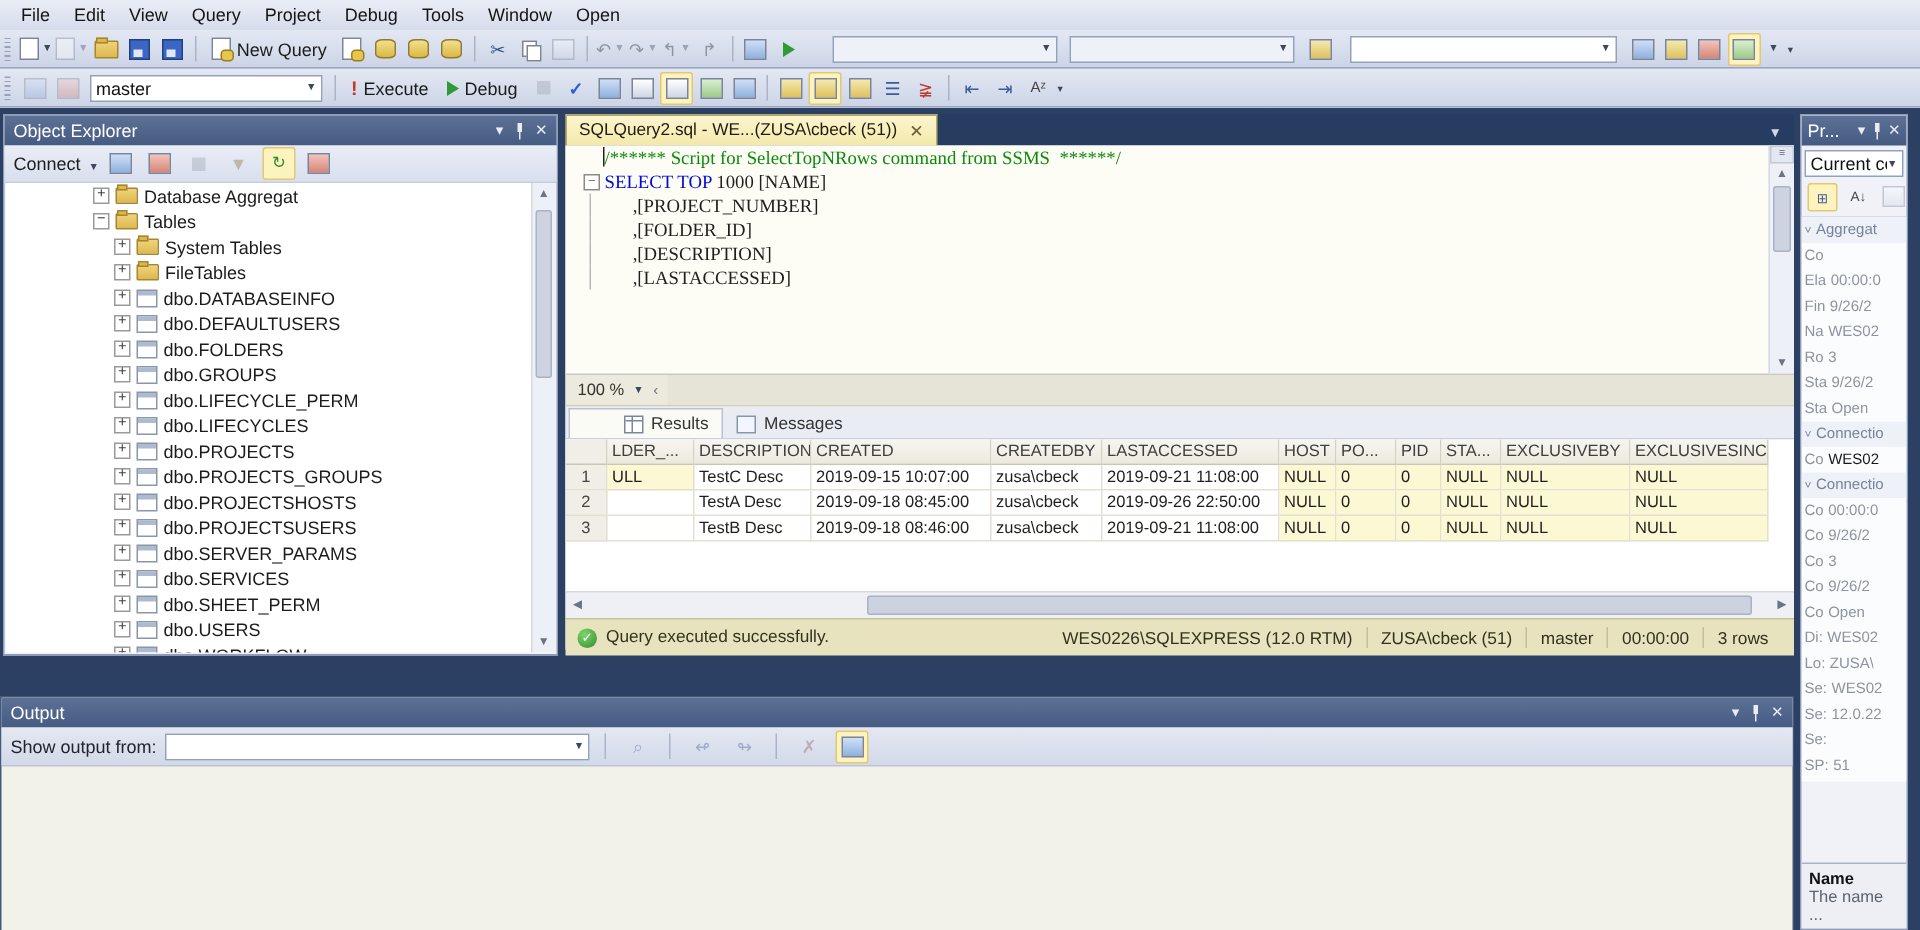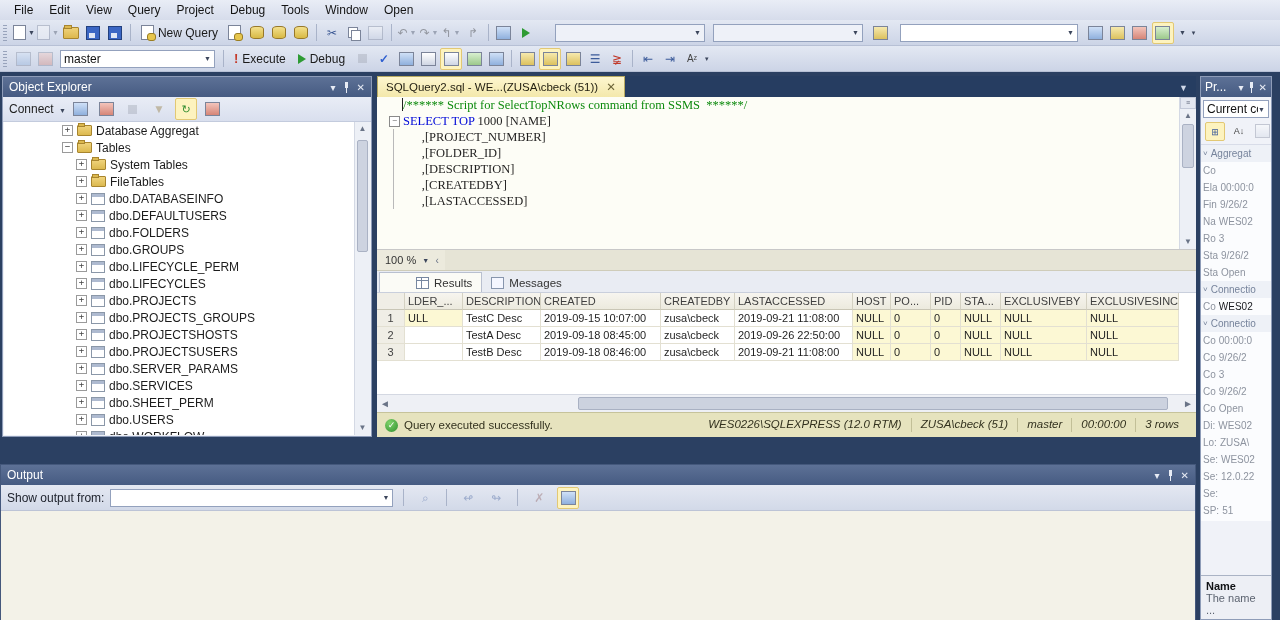--- a/index.html
+++ b/index.html
@@ -110,21 +110,21 @@
     padding:0 3px;box-sizing:border-box;white-space:nowrap;overflow:hidden;flex:none;color:#1f1f1f;}
   .rn{background:#f0eee6;justify-content:center;color:#444;}
   .nullc{background:#fcf8d4;}
   .hscroll{height:17px;background:#eef0f5;border-top:1px solid #d4d8e2;display:flex;align-items:center;}
   .harrow{width:16px;text-align:center;color:#6a7487;font-size:10px;line-height:17px;}
   .hthumb{height:11px;background:#ccd2df;border:1px solid #a9b1c3;border-radius:2px;}
   .qstatus{height:25px;background:#e6e3be;display:flex;align-items:center;padding:0 8px;gap:6px;
     font-size:11.5px;color:#33321f;border-top:1px solid #c6c39b;box-sizing:border-box;}
   .okball{width:13px;height:13px;border-radius:50%;background:radial-gradient(circle at 35% 30%,#7fd36a,#2f8f2f);
     color:#fff;font-size:9px;line-height:13px;text-align:center;flex:none;}
-  .qsright{margin-left:auto;display:flex;align-items:flex-start;font-style:italic;}
+  .qsright{margin-left:auto;display:flex;align-items:flex-end;}
   .qsit{padding:0 9px;white-space:nowrap;}
   .qsdiv{width:1px;height:14px;background:#c2bf97;}
   
   .out{left:0;top:464px;width:1196px;height:180px;background:#f3f2e8;border:1px solid #44587c;box-sizing:border-box;}
   .out-toolbar{height:25px;background:linear-gradient(#e4e8f2,#d2d9e8);border-bottom:1px solid #bcc4d6;
     display:flex;align-items:center;padding:0 6px;gap:6px;}
   .out-lbl{color:#20242e;}
   
   .props{left:1200px;top:76px;width:72px;height:544px;background:#f0f2f8;border:1px solid #8e9cb8;box-sizing:border-box;overflow:hidden;}
   .pr-combo{margin:3px 2px;height:18px;}
@@ -466,21 +466,20 @@
       <span style="color:#6b6337;">✕</span>
     </div>
     <span class="tabdd">▼</span>
   </div>
   <div class="codearea" id="codearea">
     <div class="cline"><span class="cmargin"><span class="caretbar"></span></span><span class="ctext"><span class="c-comment">/****** Script for SelectTopNRows command from SSMS  ******/</span></span></div>
       <div class="cline"><span class="cmargin"><span class="foldbox">−</span></span><span class="ctext"><span class="c-keyword">SELECT</span><span class="c-plain"> </span><span class="c-keyword">TOP</span><span class="c-plain"> 1000 [NAME]</span></span></div>
       <div class="cline"><span class="cmargin"><span class="foldline"></span></span><span class="ctext"><span class="c-plain">      ,[PROJECT_NUMBER]</span></span></div>
       <div class="cline"><span class="cmargin"><span class="foldline"></span></span><span class="ctext"><span class="c-plain">      ,[FOLDER_ID]</span></span></div>
       <div class="cline"><span class="cmargin"><span class="foldline"></span></span><span class="ctext"><span class="c-plain">      ,[DESCRIPTION]</span></span></div>
-      <div class="cline"><span class="cmargin"><span class="foldline"></span></span><span class="ctext"><span class="c-plain">      ,[CREATEDBY]</span></span></div>
       <div class="cline"><span class="cmargin"><span class="foldline"></span></span><span class="ctext"><span class="c-plain">      ,[LASTACCESSED]</span></span></div>
       <div class="ed-vscroll">
       <div class="splitgrip">≡</div>
       <div class="varrow" style="margin-top:12px;">▲</div>
       <div class="vthumb" style="top:27px;height:42px;"></div>
       <div class="varrow" style="position:absolute;bottom:0;left:0;right:0;">▼</div>
     </div>
   </div>
   <div class="zoombar">
     <span class="zoomlbl">100 %</span>

